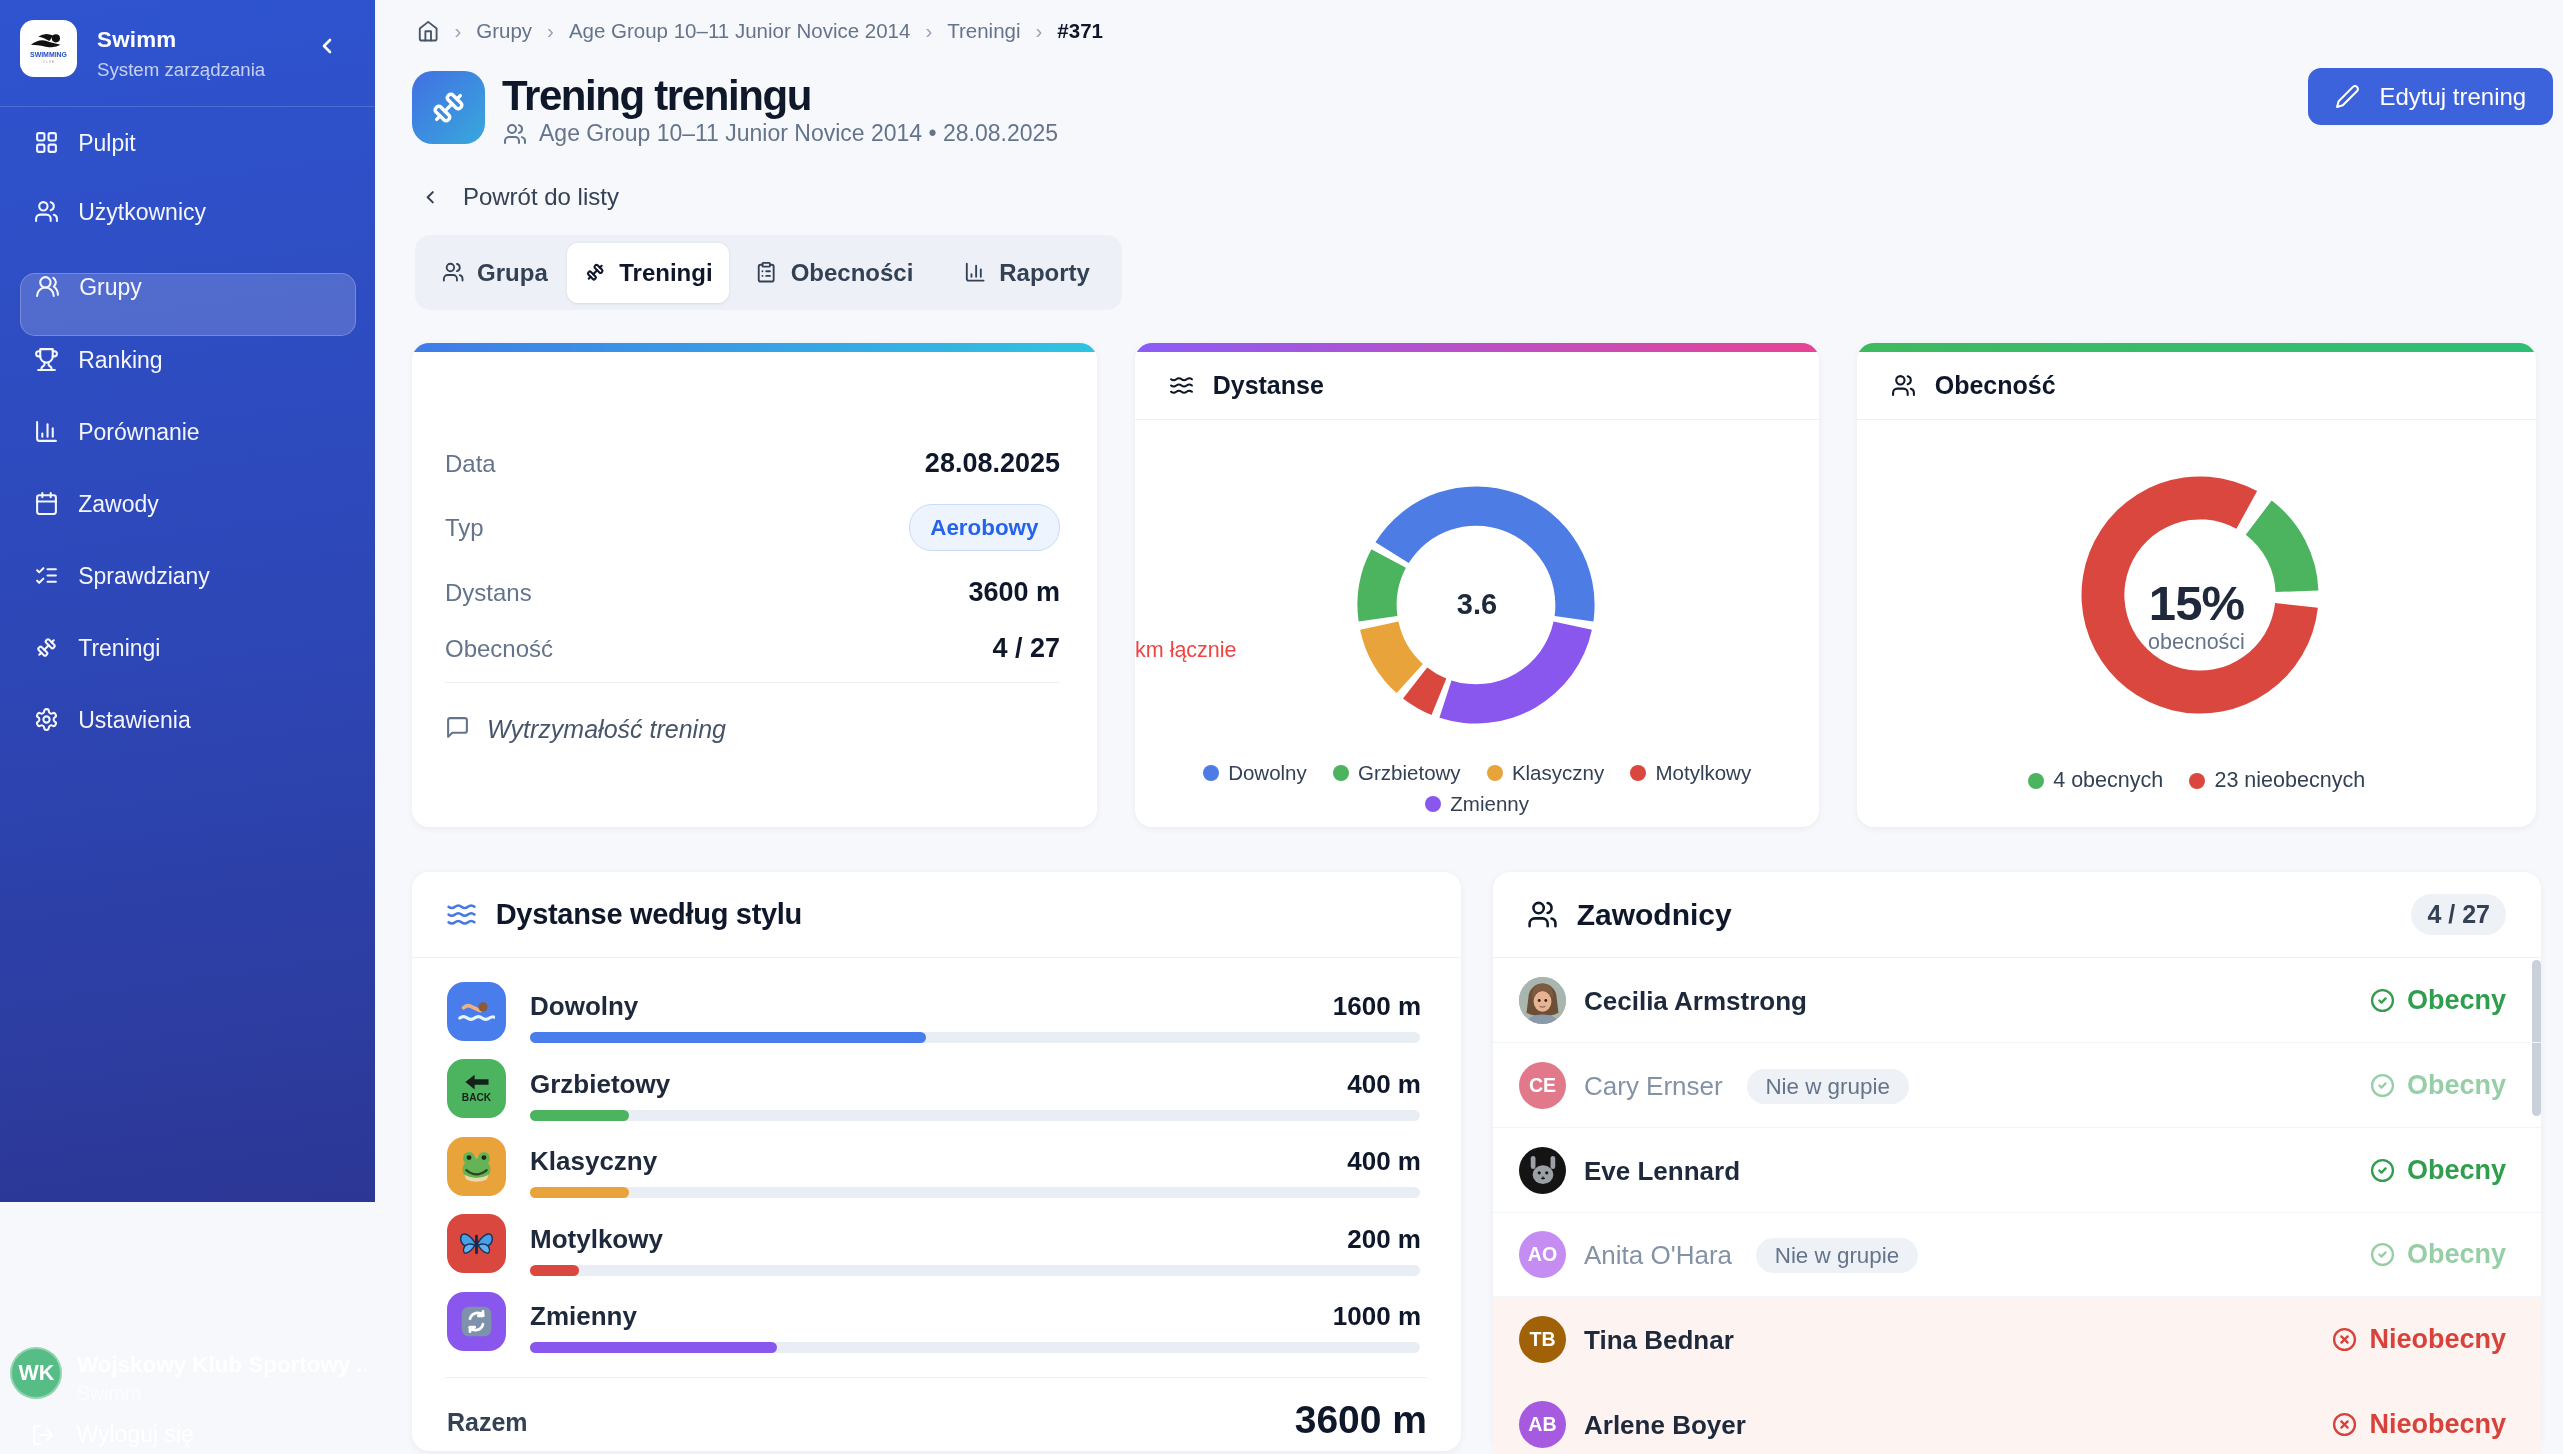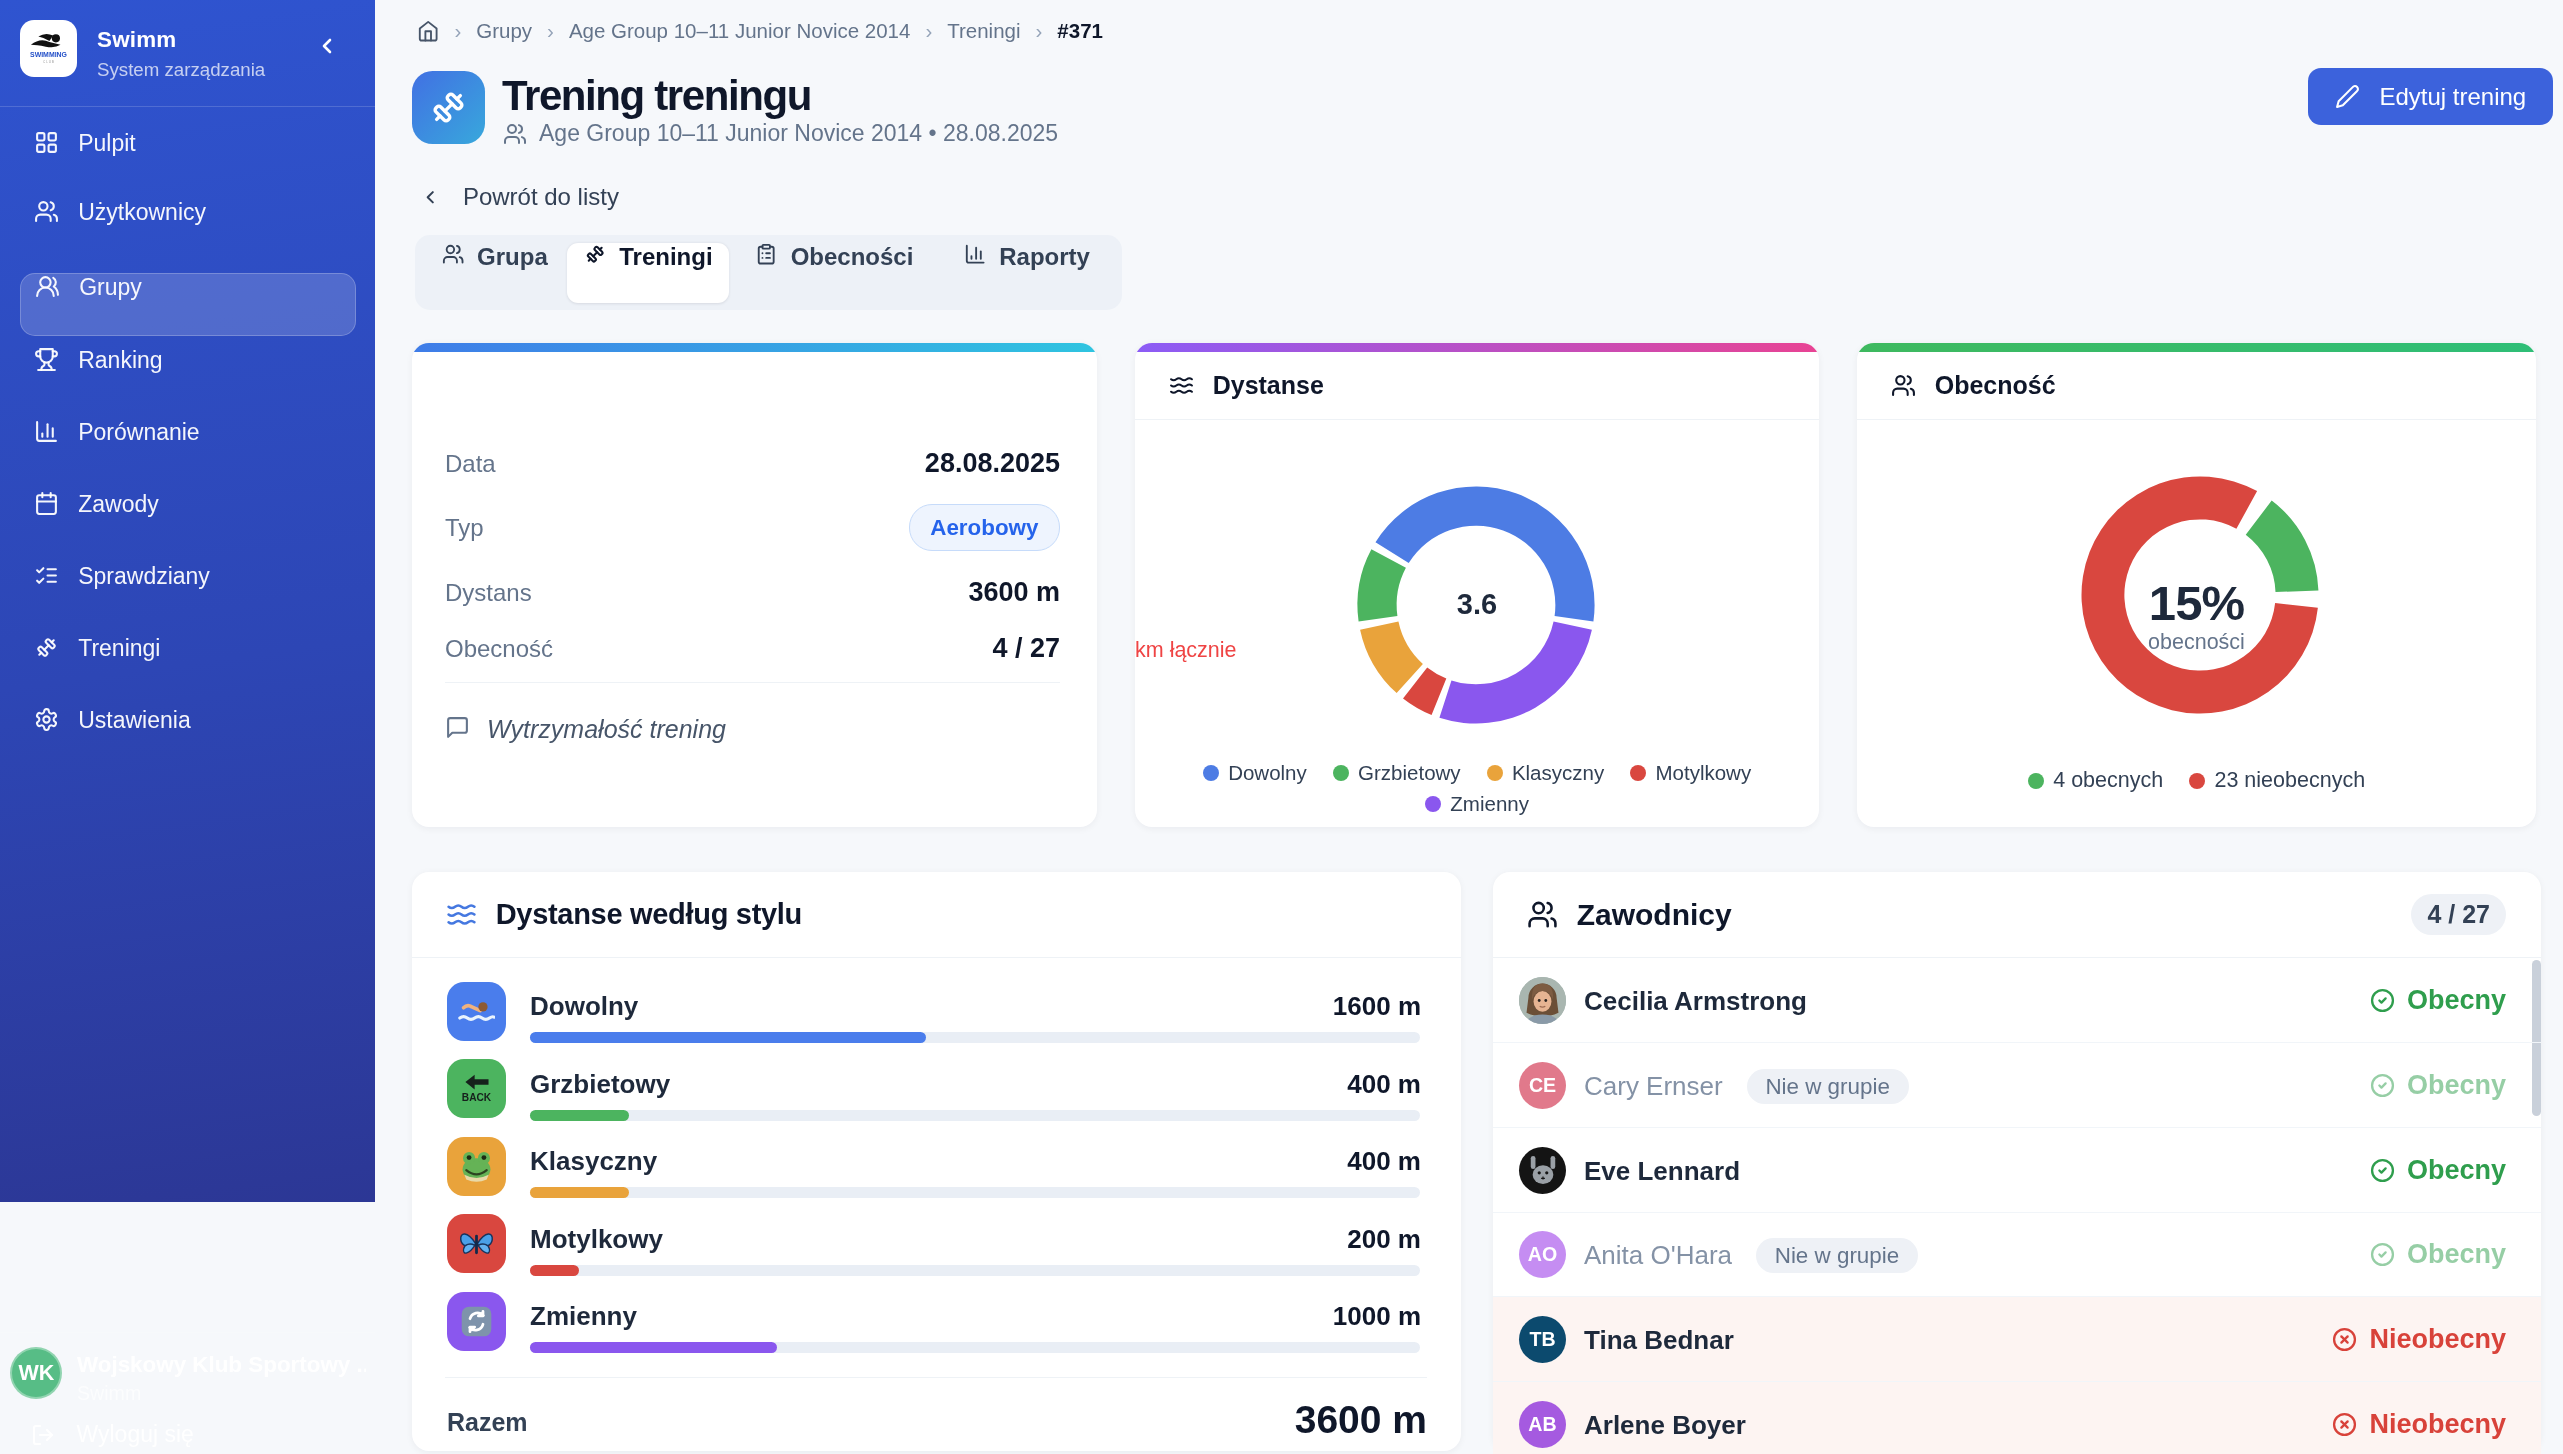--- a/index.html
+++ b/index.html
@@ -30,21 +30,21 @@
 #hicon{position:absolute;left:412px;top:71px;width:73px;height:73px;border-radius:20.5px;background:linear-gradient(135deg,#4170e3 0%,#38a8dc 100%);display:flex;align-items:center;justify-content:center}
 #htitle{position:absolute;left:502px;top:72px;font-size:42px;font-weight:800;color:#0f172a;letter-spacing:-1.4px}
 #hsub{position:absolute;left:503px;top:120px;display:flex;align-items:center;color:#64748b;font-size:23px}
 #hsub svg{margin-right:12px}
 #editbtn{position:absolute;left:2308px;top:68px;width:245px;height:57px;border-radius:13px;background:#3c62dc;color:#fff;display:flex;align-items:center;justify-content:center;font-size:24px;font-weight:500}
 #editbtn svg{margin-right:19.6px}
 #back{position:absolute;left:420px;top:183px;display:flex;align-items:center;color:#334155;font-size:24px}
 #back span{margin-left:22.4px}
 
 #tabs{position:absolute;left:415px;top:235px;width:707px;height:75px;background:#edf1f7;border-radius:15px;display:flex;align-items:center;padding:0 7.5px}
-.tab{height:60px;display:flex;justify-content:center;font-size:24px;font-weight:600;color:#334155;border-radius:11.2px}
+.tab{height:60px;display:flex;align-items:center;justify-content:center;font-size:24px;font-weight:600;color:#334155;border-radius:11.2px}
 .tab svg{margin-right:13px}
 .tab.on{background:#fff;color:#0f172a;font-weight:700;box-shadow:0 0.9px 2.8px rgba(15,23,42,.1)}
 
 .card{position:absolute;background:#fff;border-radius:17px;box-shadow:0 1.9px 7.5px rgba(15,23,42,.05);overflow:hidden}
 .strip{height:9.3px}
 .chead{display:flex;align-items:center;height:68px;padding-left:34px;border-bottom:0.9px solid #eef2f6;color:#0f172a}
 .chead .t{font-size:25px;font-weight:700;margin-left:18.7px}
 .chead svg{flex:0 0 auto}
 
 .drow{position:absolute;left:445px;width:615px;display:flex;justify-content:space-between;align-items:center}
@@ -497,21 +497,21 @@
 <div class="zrow" style="top:1212px">
  <div class="zav" style="background:#c58df2">AO</div>
  <div class="zname" style="color:#8492a6;font-weight:500">Anita O'Hara<span class="zpill">Nie w grupie</span></div>
  <div class="zst ok fade"><svg width="25" height="25" viewBox="0 0 24 24" fill="none" stroke="currentColor" stroke-width="2.2" stroke-linecap="round" stroke-linejoin="round">
         <circle cx="12" cy="12" r="10"></circle>
         <path d="m9 12 2 2 4-4"></path>
       </svg>Obecny</div>
  <div class="hr"></div>
 </div>
 <div class="zrow" style="top:1297px;background:#fdf4f2">
- <div class="zav" style="background:#0c4a6e">TB</div>
+ <div class="zav" style="background:#a16207">TB</div>
  <div class="zname">Tina Bednar</div>
  <div class="zst no"><svg width="25" height="25" viewBox="0 0 24 24" fill="none" stroke="currentColor" stroke-width="2.2" stroke-linecap="round" stroke-linejoin="round">
         <circle cx="12" cy="12" r="10"></circle>
         <path d="m15 9-6 6"></path>
         <path d="m9 9 6 6"></path>
       </svg>Nieobecny</div>
  <div class="hr"></div>
 </div>
 <div class="zrow" style="top:1382px;height:72px;background:#fdf4f2">
  <div class="zav" style="background:#a55ae0">AB</div>

